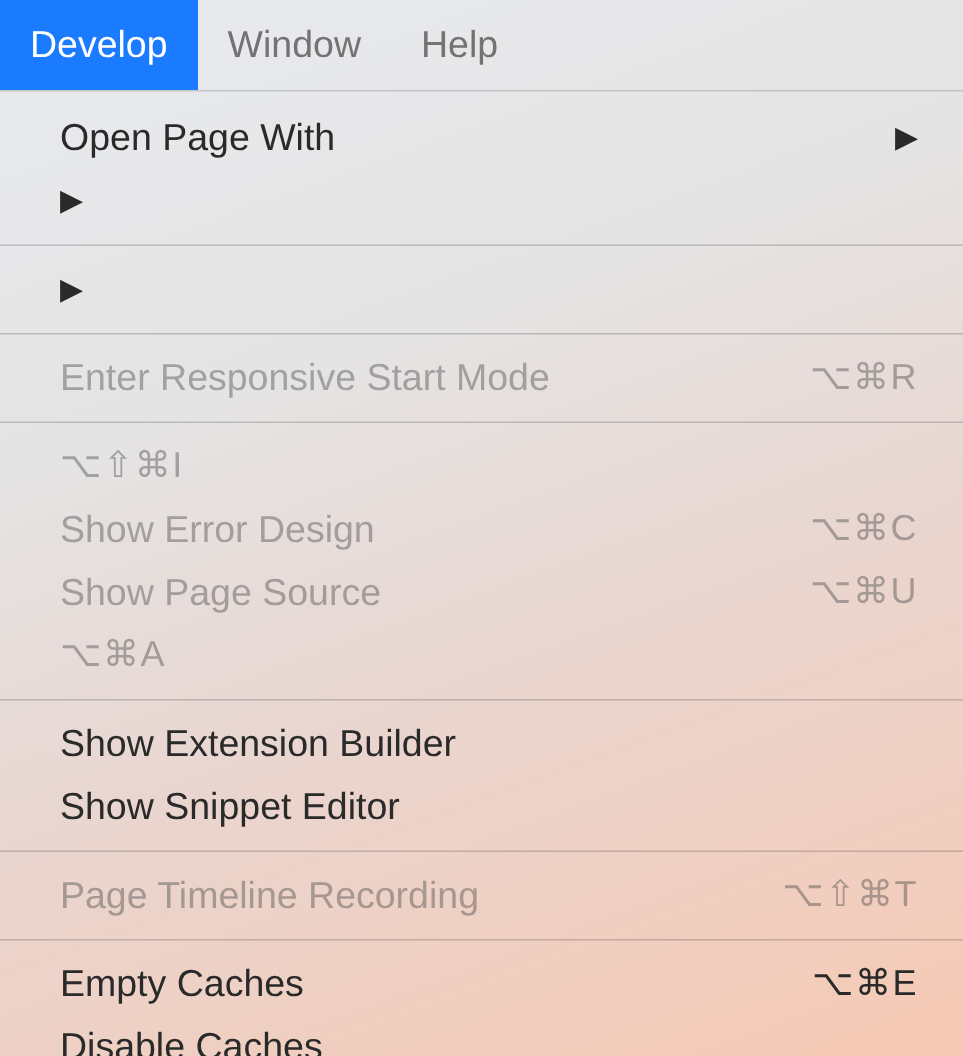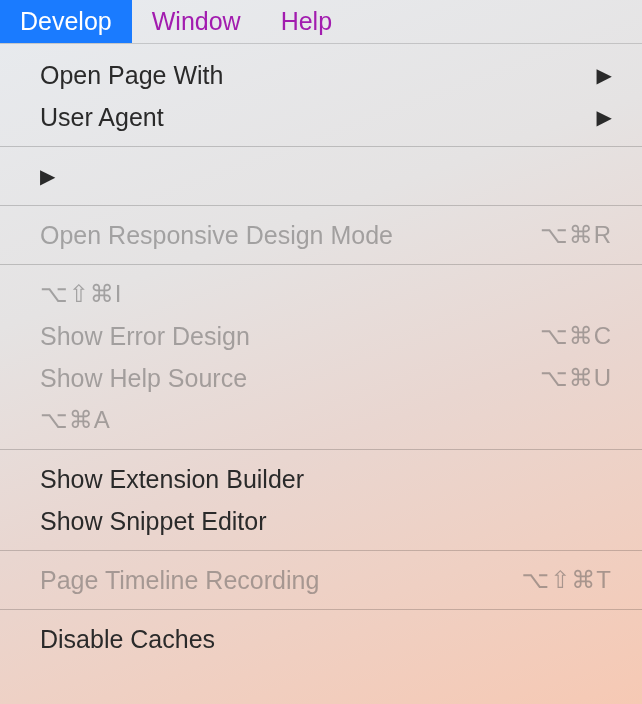--- a/index.html
+++ b/index.html
@@ -3,32 +3,32 @@
 <meta charset="utf-8">
 <style>
   * { margin: 0; padding: 0; box-sizing: border-box; }
   html, body { width: 642px; height: 704px; font-family: -apple-system, "Helvetica Neue", Arial, sans-serif; }
   body {
     background: linear-gradient(160deg, #e8ebef 0%, #e5e3e3 35%, #e9d6d0 60%, #f6c9b4 100%);
     overflow: hidden;
   }
 
   .menubar {
-    height: 44px;
+    height: 61px;
     display: flex;
     align-items: stretch;
     background: rgba(255,255,255,0.0);
     border-bottom: 1px solid rgba(0,0,0,0.15);
   }
   .menubar-item {
     display: flex;
     align-items: center;
     padding: 0 20px;
     font-size: 25px;
-    color: #a21caf;
+    color: #737373;
     cursor: default;
   }
   .menubar-item.active {
     background: #1a7bff;
     color: #fff;
   }
 
   .dropdown {
     width: 100%;
     background: rgba(255,255,255,0.0);
@@ -75,48 +75,47 @@
   <div class="menubar-item">Help</div>
 </div>
 
 <div class="dropdown group-pad-top">
 
   <div class="menu-row">
     <span>Open Page With</span>
     <span class="submenu-arrow">▶</span>
   </div>
   <div class="menu-row">
-    <span>User Agent</span>
     <span class="submenu-arrow">▶</span>
   </div>
 
   <div class="separator"></div>
 
   <div class="menu-row">
     <span class="submenu-arrow">▶</span>
   </div>
 
   <div class="separator"></div>
 
   <div class="menu-row disabled">
-    <span>Open Responsive Design Mode</span>
+    <span>Enter Responsive Start Mode</span>
     <span class="shortcut">⌥⌘R</span>
   </div>
 
   <div class="separator"></div>
 
   <div class="menu-row disabled">
     <span class="shortcut">⌥⇧⌘I</span>
   </div>
   <div class="menu-row disabled">
     <span>Show Error Design</span>
     <span class="shortcut">⌥⌘C</span>
   </div>
   <div class="menu-row disabled">
-    <span>Show Help Source</span>
+    <span>Show Page Source</span>
     <span class="shortcut">⌥⌘U</span>
   </div>
   <div class="menu-row disabled">
     <span class="shortcut">⌥⌘A</span>
   </div>
 
   <div class="separator"></div>
 
   <div class="menu-row">
     <span>Show Extension Builder</span>
@@ -130,17 +129,21 @@
   <div class="separator"></div>
 
   <div class="menu-row disabled">
     <span>Page Timeline Recording</span>
     <span class="shortcut">⌥⇧⌘T</span>
   </div>
 
   <div class="separator"></div>
 
   <div class="menu-row">
+    <span>Empty Caches</span>
+    <span class="shortcut">⌥⌘E</span>
+  </div>
+  <div class="menu-row">
     <span>Disable Caches</span>
     <span></span>
   </div>
 
 </div>
 
 </body></html>

